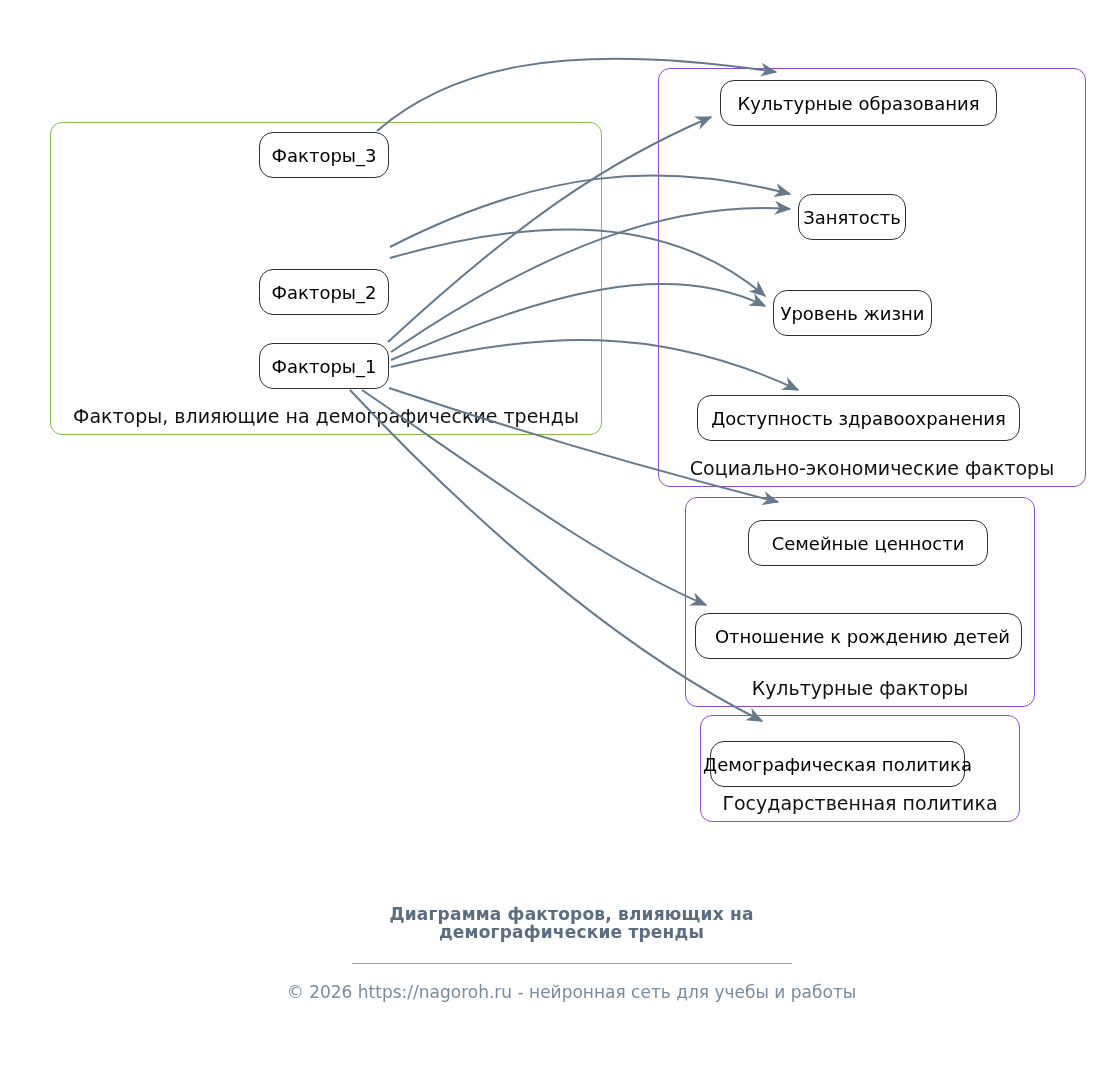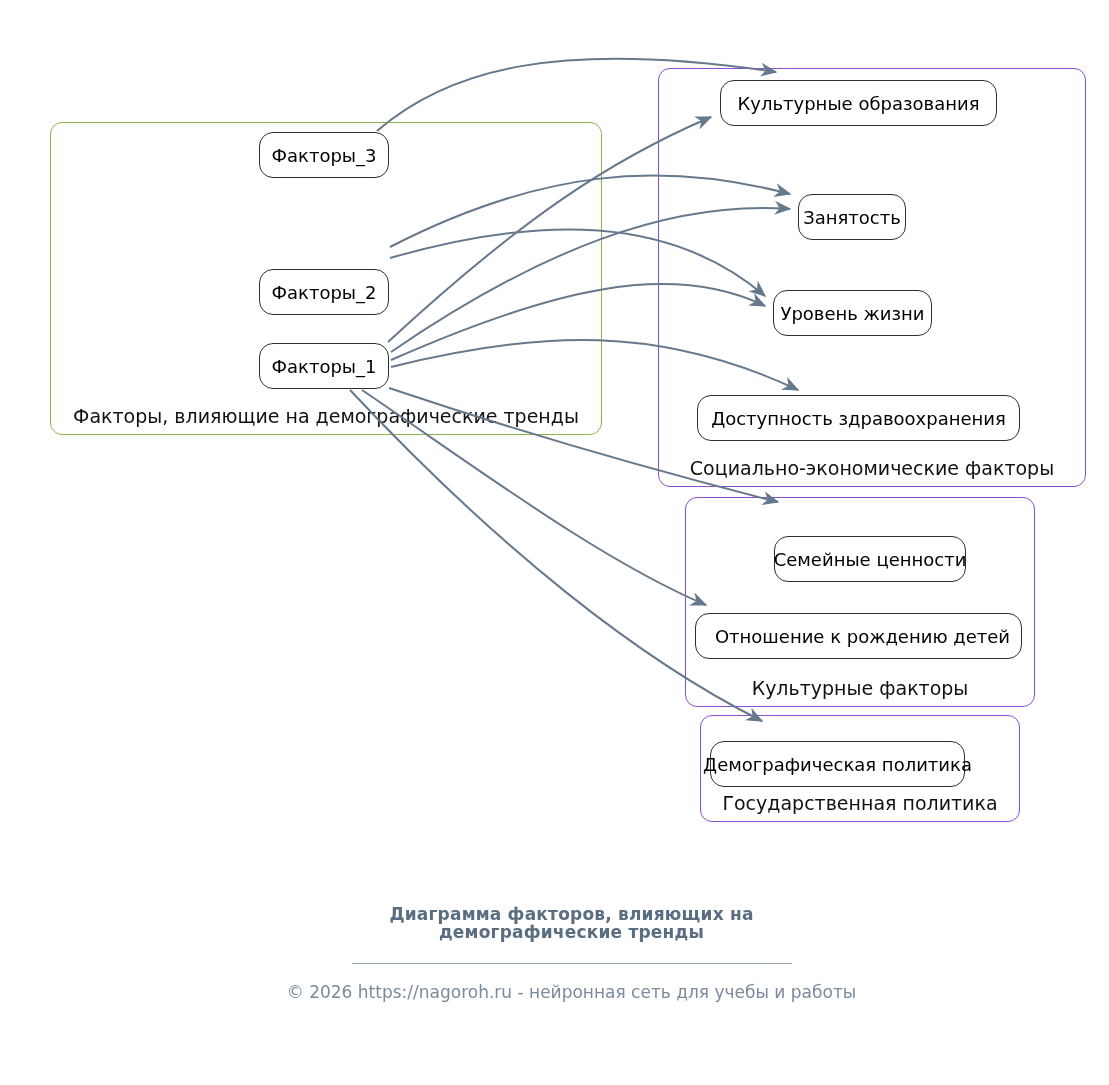--- a/index.html
+++ b/index.html
@@ -30,21 +30,21 @@
     border-radius:14px;display:flex;align-items:center;justify-content:center;
     font-size:18px;color:#000;white-space:nowrap;z-index:3;height:46px;
   }
   #node-f3     { left:259px; top:132px; width:130px; }
   #node-f2     { left:259px; top:237px; width:130px;margin-top:32px; }
   #node-f1     { left:259px; top:343px; width:130px; }
   #node-edu    { left:720px; top:80px;  width:277px; }
   #node-emp    { left:798px; top:194px; width:108px; }
   #node-liv    { left:773px; top:290px; width:159px; }
   #node-health { left:697px; top:395px; width:323px; }
-  #node-fam    { left:748px; top:536px; width:192px;margin-left:26px; }
+  #node-fam    { left:748px; top:520px; width:240px; }
   #node-att    { left:695px; top:613px; width:327px; }
   #node-pol    { left:710px; top:741px; width:255px; }
 
   
   .footer{position:absolute;left:0;top:905px;width:1109px;text-align:center;z-index:1;}
   .footer-title{
     font-weight:bold;font-size:17px;line-height:18px;color:#5b6d80;letter-spacing:.2px;
   }
   .footer-divider{
     width:440px;height:0;border-bottom:1.3px solid #93a0b0;margin:22px auto 0 auto;

